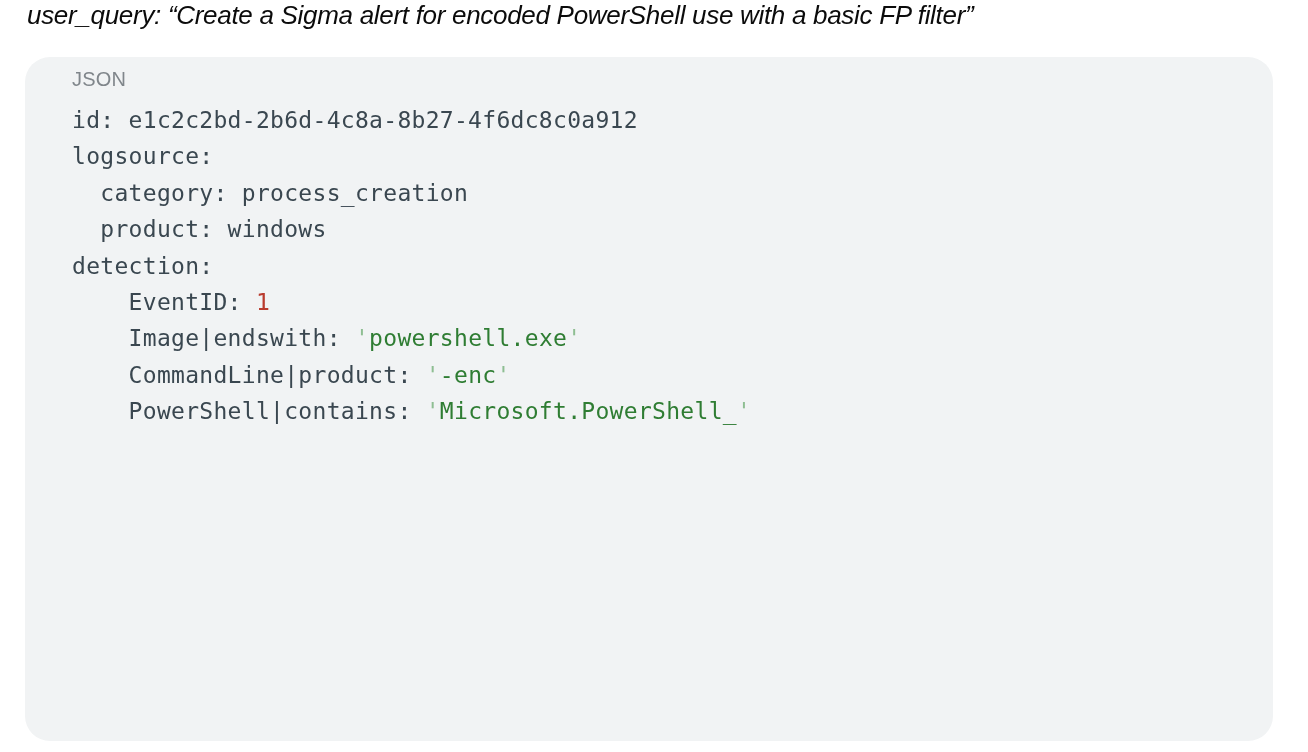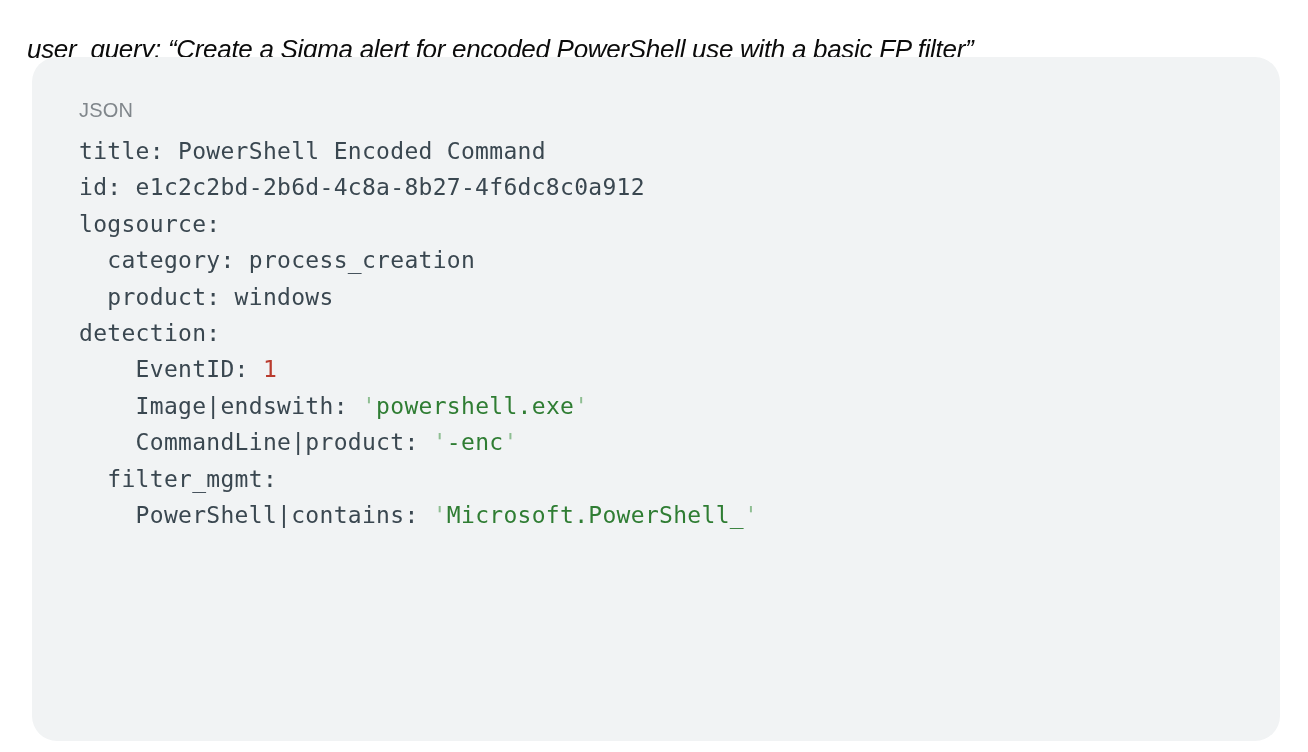--- a/index.html
+++ b/index.html
@@ -12,37 +12,37 @@
   }
   .page {
     position: relative;
     width: 1308px;
     height: 752px;
     background: #ffffff;
   }
   .user-query {
     position: absolute;
     left: 27px;
-    top: 34px;
+    top: 0;
     font-style: italic;
     font-size: 26px;
     line-height: 31px;
     color: #0b0b0b;
     letter-spacing: -0.3px;
     white-space: pre;
   }
   .code-block {
     position: absolute;
-    left: 32px;
+    left: 25px;
     top: 57px;
     width: 1248px;
     height: 684px;
     background: var(--code-bg, #f1f3f4);
     border-radius: 25px;
-    padding: 41px 40px 0 47px;
+    padding: 10px 40px 0 47px;
   }
   .lang-label {
     font-family: "Liberation Sans", sans-serif;
     font-size: 20px;
     line-height: 24px;
     color: var(--label-color, #80868b);
     letter-spacing: 0.2px;
   }
   .code {
     margin-top: 11px;
@@ -62,26 +62,24 @@
 </style>
 </head>
 <body>
 
 <div class="page">
   <div class="user-query">user_query: “Create a Sigma alert for encoded PowerShell use with a basic FP filter”</div>
 
   <div class="code-block">
     <div class="lang-label">JSON</div>
     <div class="code">
-        <div class="code-line"><span class="tok-plain">title: PowerShell Encoded Command</span></div>
         <div class="code-line"><span class="tok-plain">id: e1c2c2bd-2b6d-4c8a-8b27-4f6dc8c0a912</span></div>
         <div class="code-line"><span class="tok-plain">logsource:</span></div>
         <div class="code-line"><span class="tok-plain">  category: process_creation</span></div>
         <div class="code-line"><span class="tok-plain">  product: windows</span></div>
         <div class="code-line"><span class="tok-plain">detection:</span></div>
         <div class="code-line"><span class="tok-plain">    EventID: </span><span class="tok-number">1</span></div>
         <div class="code-line"><span class="tok-plain">    Image|endswith: </span><span class="tok-quote">'</span><span class="tok-string">powershell.exe</span><span class="tok-quote">'</span></div>
         <div class="code-line"><span class="tok-plain">    CommandLine|product: </span><span class="tok-quote">'</span><span class="tok-string">-enc</span><span class="tok-quote">'</span></div>
-        <div class="code-line"><span class="tok-plain">  filter_mgmt:</span></div>
         <div class="code-line"><span class="tok-plain">    PowerShell|contains: </span><span class="tok-quote">'</span><span class="tok-string">Microsoft.PowerShell_</span><span class="tok-quote">'</span></div>
       </div>
   </div>
 </div>
 
 </body></html>

